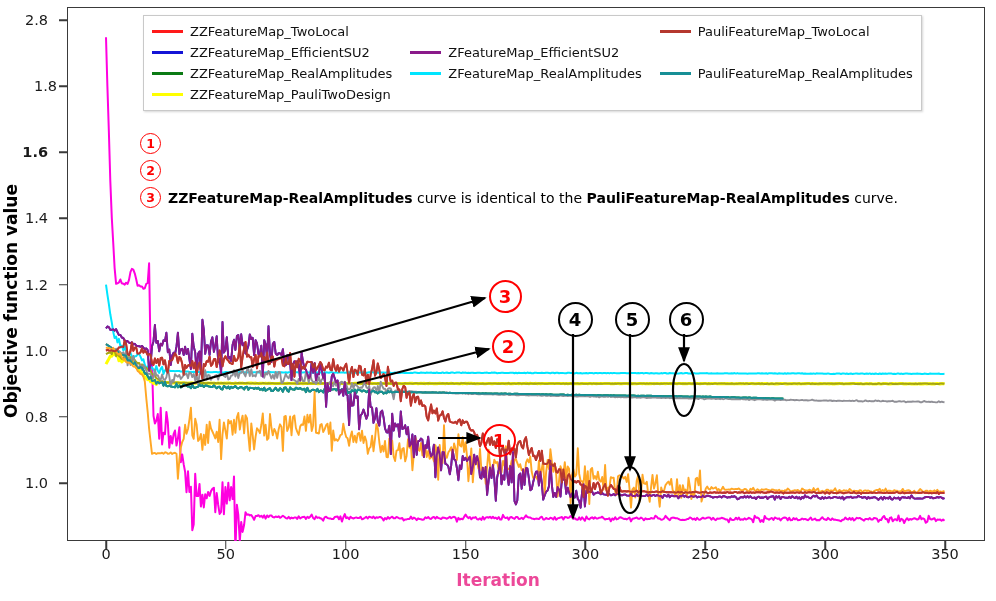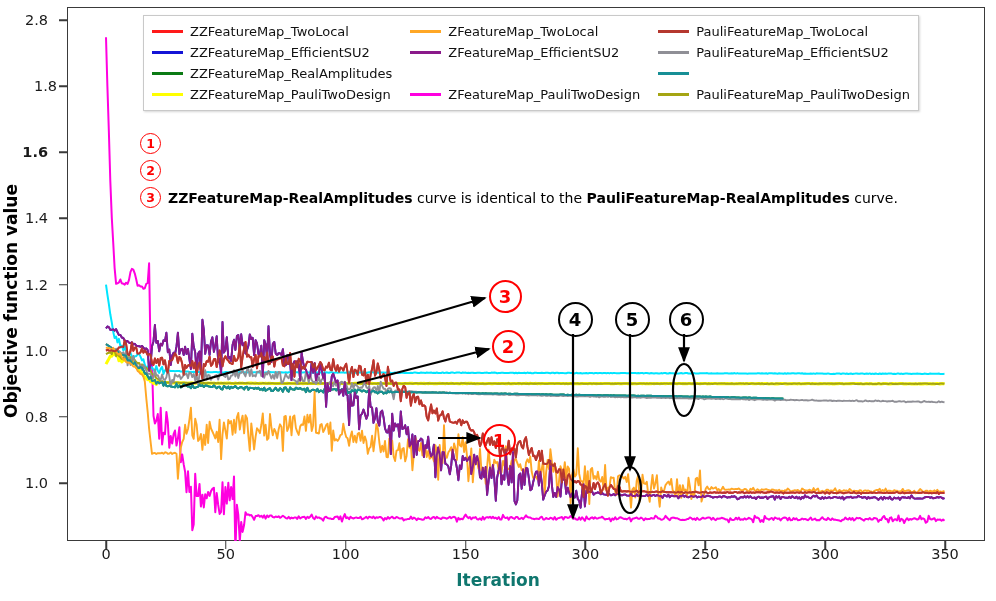--- a/index.html
+++ b/index.html
@@ -9,21 +9,21 @@
   
   #plot-frame{position:absolute;left:67px;top:7px;width:918px;height:534px;border:1.5px solid #3a3a3a;box-sizing:border-box;background:#fff;}
   #svg-curves{position:absolute;left:67px;top:7px;width:918px;height:534px;}
 
   .ytick-label{position:absolute;right:0;transform:translateY(-50%);font-size:14.5px;color:#1a1a1a;font-family:"DejaVu Sans",sans-serif;text-align:right;width:40px;}
   .ytick-mark{position:absolute;left:59px;width:8px;height:1.5px;background:#3a3a3a;transform:translateY(-50%);}
   .xtick-label{position:absolute;top:546px;transform:translateX(-50%);font-size:14.5px;color:#1a1a1a;}
   .xtick-mark{position:absolute;top:541px;width:1.5px;height:8px;background:#3a3a3a;transform:translateX(-50%);}
 
   #ylabel{position:absolute;left:-2px;top:50%;transform:translateY(-50%) rotate(-90deg);transform-origin:center;font-size:17px;font-weight:bold;color:#000;white-space:nowrap;width:270px;text-align:center;margin-left:-122px;}
-  #xlabel{position:absolute;left:0;top:570px;width:996px;text-align:center;font-size:17px;font-weight:bold;color:#0f766e;}
+  #xlabel{position:absolute;left:0;top:570px;width:996px;text-align:center;font-size:17px;font-weight:bold;color:#ec4899;}
 
   
   #legend{position:absolute;left:143px;top:9px;background:#fff;border:1px solid #c9c9c9;box-shadow:1px 1px 2px rgba(0,0,0,.16);
           padding:5px 8px 6px 8px;display:grid;grid-template-columns:auto auto auto;column-gap:18px;row-gap:1px;margin-top:6px;}
   .legend-item{display:flex;align-items:center;gap:7px;height:20px;}
   .legend-swatch{width:31px;height:0;border-top-width:3px;border-top-style:solid;flex:0 0 auto;}
   .legend-text{font-size:13px;color:#111;white-space:nowrap;font-family:"DejaVu Sans",sans-serif;}
 
   
   #notes{position:absolute;left:140px;top:133px;display:flex;flex-direction:column;gap:6px;}
@@ -99,58 +99,47 @@
       <path d="M39.0,343.6L40.4,342.9L41.9,343.5L43.3,343.6L44.8,343.3L46.2,344.0L47.6,344.1L49.1,343.8L50.5,342.6L51.9,340.4L53.4,340.2L54.8,339.6L56.3,340.2L57.7,333.5L59.1,337.0L60.6,347.2L62.0,348.4L63.5,344.1L64.9,335.5L66.3,343.9L67.8,340.7L69.2,340.5L70.6,346.9L72.1,346.6L73.5,345.3L75.0,341.3L76.4,345.7L77.8,343.4L79.3,345.3L80.7,348.0L82.1,347.0L83.6,348.0L85.0,356.4L86.5,357.9L87.9,351.4L89.3,356.1L90.8,352.1L92.2,358.6L93.7,351.0L95.1,350.8L96.5,357.2L98.0,353.3L99.4,363.2L100.8,365.7L102.3,353.9L103.7,353.8L105.2,352.9L106.6,349.2L108.0,346.2L109.5,349.1L110.9,355.9L112.4,350.0L113.8,351.5L115.2,356.7L116.7,367.9L118.1,357.9L119.5,360.8L121.0,358.5L122.4,358.0L123.9,359.0L125.3,354.0L126.7,361.4L128.2,355.5L129.6,368.4L131.1,358.7L132.5,355.4L133.9,363.1L135.4,371.6L136.8,357.0L138.2,359.0L139.7,354.1L141.1,354.7L142.6,349.6L144.0,358.9L145.4,357.1L146.9,352.2L148.3,351.9L149.7,360.1L151.2,353.1L152.6,343.4L154.1,349.9L155.5,359.3L156.9,352.2L158.4,349.3L159.8,352.0L161.3,353.6L162.7,355.8L164.1,356.4L165.6,357.0L167.0,348.9L168.4,354.0L169.9,353.3L171.3,350.1L172.8,337.8L174.2,360.2L175.6,350.2L177.1,341.4L178.5,334.9L180.0,349.6L181.4,347.7L182.8,350.2L184.3,350.1L185.7,359.8L187.1,352.0L188.6,348.0L190.0,361.3L191.5,348.9L192.9,349.4L194.3,346.0L195.8,352.9L197.2,350.0L198.6,355.1L200.1,345.4L201.5,357.3L203.0,356.6L204.4,349.7L205.8,349.4L207.3,359.6L208.7,352.3L210.2,352.6L211.6,352.1L213.0,351.2L214.5,350.9L215.9,358.5L217.3,359.3L218.8,351.2L220.2,356.7L221.7,357.0L223.1,346.0L224.5,362.1L226.0,357.0L227.4,369.7L228.9,354.1L230.3,360.3L231.7,351.8L233.2,354.6L234.6,361.9L236.0,359.8L237.5,362.0L238.9,357.9L240.4,354.6L241.8,354.9L243.2,355.1L244.7,355.2L246.1,360.5L247.6,356.5L249.0,362.9L250.4,361.0L251.9,358.1L253.3,355.0L254.7,357.2L256.2,362.4L257.6,363.5L259.1,359.6L260.5,360.5L261.9,355.7L263.4,362.6L264.8,363.3L266.2,352.2L267.7,360.8L269.1,363.8L270.6,358.1L272.0,364.9L273.4,360.5L274.9,361.1L276.3,363.6L277.8,359.4L279.2,356.7L280.6,365.4L282.1,375.8L283.5,364.8L284.9,360.0L286.4,370.0L287.8,362.6L289.3,363.7L290.7,367.8L292.1,358.8L293.6,359.3L295.0,367.6L296.5,368.4L297.9,361.9L299.3,376.1L300.8,367.6L302.2,377.4L303.6,367.6L305.1,361.8L306.5,353.3L308.0,368.6L309.4,365.4L310.8,356.4L312.3,362.8L313.7,371.1L315.2,369.1L316.6,366.7L318.0,370.6L319.5,379.0L320.9,359.8L322.3,367.8L323.8,374.8L325.2,373.6L326.7,379.0L328.1,375.6L329.5,375.8L331.0,382.8L332.4,382.5L333.8,394.2L335.3,382.0L336.7,378.7L338.2,380.1L339.6,390.8L341.0,386.3L342.5,385.2L343.9,398.7L345.4,389.8L346.8,386.9L348.2,395.3L349.7,389.9L351.1,389.6L352.5,397.4L354.0,393.5L355.4,399.1L356.9,398.2L358.3,399.5L359.7,409.8L361.2,413.4L362.6,405.1L364.1,397.5L365.5,406.3L366.9,403.5L368.4,406.4L369.8,401.4L371.2,413.6L372.7,408.5L374.1,407.8L375.6,404.3L377.0,411.0L378.4,414.5L379.9,408.6L381.3,407.0L382.8,414.5L384.2,415.1L385.6,415.6L387.1,415.7L388.5,414.8L389.9,416.7L391.4,413.2L392.8,412.4L394.3,418.3L395.7,413.3L397.1,416.1L398.6,414.6L400.0,414.7L401.4,417.9L402.9,422.1L404.3,423.5L405.8,423.1L407.2,425.3L408.6,430.1L410.1,427.7L411.5,432.2L413.0,439.4L414.4,435.6L415.8,426.4L417.3,435.1L418.7,438.5L420.1,434.2L421.6,431.0L423.0,437.9L424.5,430.1L425.9,438.0L427.3,434.3L428.8,441.1L430.2,432.2L431.7,434.4L433.1,451.2L434.5,443.0L436.0,439.5L437.4,446.0L438.8,442.6L440.3,443.6L441.7,433.7L443.2,447.2L444.6,441.4L446.0,443.4L447.5,441.6L448.9,450.5L450.3,438.2L451.8,434.8L453.2,434.0L454.7,439.6L456.1,441.5L457.5,433.2L459.0,430.2L460.4,439.7L461.9,448.0L463.3,443.7L464.7,441.0L466.2,449.2L467.6,448.7L469.0,453.1L470.5,448.4L471.9,444.0L473.4,454.1L474.8,443.7L476.2,456.9L477.7,456.7L479.1,457.1L480.6,456.5L482.0,453.0L483.4,457.6L484.9,457.3L486.3,459.1L487.7,456.6L489.2,465.0L490.6,465.5L492.1,462.2L493.5,462.4L494.9,475.5L496.4,462.4L497.8,472.0L499.3,478.3L500.7,468.9L502.1,467.0L503.6,471.8L505.0,473.3L506.4,475.5L507.9,474.1L509.3,475.5L510.8,474.0L512.2,474.5L513.6,477.5L515.1,477.6L516.5,490.0L517.9,478.7L519.4,479.6L520.8,485.8L522.3,473.9L523.7,485.2L525.1,482.5L526.6,476.0L528.0,482.0L529.5,476.8L530.9,475.4L532.3,478.2L533.8,486.4L535.2,483.3L536.6,479.9L538.1,476.9L539.5,482.9L541.0,488.7L542.4,480.7L543.8,477.9L545.3,479.8L546.7,482.0L548.2,482.1L549.6,486.1L551.0,478.9L552.5,480.1L553.9,484.3L555.3,484.5L556.8,484.3L558.2,484.2L559.7,484.5L561.1,484.2L562.5,484.4L564.0,484.8L565.4,484.7L566.9,484.6L568.3,484.5L569.7,483.5L571.2,485.5L572.6,484.3L574.0,484.4L575.5,484.4L576.9,484.2L578.4,484.6L579.8,484.7L581.2,485.6L582.7,485.0L584.1,485.1L585.5,484.8L587.0,485.2L588.4,484.6L589.9,484.4L591.3,485.3L592.7,485.0L594.2,485.1L595.6,484.1L597.1,484.9L598.5,485.0L599.9,485.3L601.4,485.3L602.8,485.2L604.2,485.3L605.7,485.4L607.1,485.2L608.6,485.7L610.0,485.4L611.4,484.7L612.9,485.6L614.3,484.7L615.8,485.6L617.2,486.0L618.6,485.0L620.1,485.7L621.5,485.6L622.9,485.3L624.4,485.6L625.8,484.9L627.3,485.4L628.7,484.5L630.1,485.2L631.6,485.5L633.0,485.7L634.5,485.3L635.9,485.0L637.3,485.6L638.8,484.6L640.2,485.9L641.6,486.2L643.1,485.4L644.5,485.7L646.0,485.6L647.4,485.1L648.8,485.7L650.3,485.4L651.7,485.7L653.1,485.3L654.6,485.7L656.0,485.8L657.5,485.5L658.9,485.7L660.3,485.0L661.8,485.7L663.2,485.5L664.7,485.8L666.1,485.8L667.5,485.0L669.0,485.0L670.4,485.8L671.8,485.3L673.3,485.6L674.7,485.0L676.2,485.2L677.6,486.3L679.0,485.5L680.5,485.4L681.9,485.8L683.4,485.2L684.8,485.8L686.2,485.4L687.7,485.8L689.1,485.2L690.5,485.2L692.0,485.1L693.4,485.5L694.9,484.9L696.3,485.6L697.7,485.8L699.2,485.8L700.6,485.1L702.0,485.3L703.5,484.5L704.9,484.6L706.4,485.3L707.8,485.7L709.2,485.5L710.7,485.4L712.1,485.8L713.6,485.1L715.0,485.5L716.4,486.5L717.9,485.3L719.3,485.8L720.7,485.8L722.2,485.8L723.6,485.5L725.1,485.5L726.5,485.4L727.9,485.9L729.4,485.4L730.8,485.4L732.3,485.9L733.7,485.1L735.1,485.7L736.6,485.9L738.0,485.2L739.4,485.8L740.9,485.3L742.3,485.2L743.8,485.4L745.2,485.5L746.6,484.8L748.1,485.4L749.5,486.1L751.0,485.6L752.4,486.0L753.8,485.9L755.3,485.3L756.7,485.3L758.1,486.6L759.6,485.3L761.0,485.6L762.5,486.6L763.9,485.2L765.3,485.4L766.8,486.0L768.2,485.9L769.6,486.4L771.1,485.7L772.5,485.4L774.0,485.4L775.4,486.0L776.8,486.4L778.3,485.7L779.7,485.6L781.2,485.4L782.6,485.4L784.0,486.1L785.5,486.0L786.9,484.7L788.3,486.1L789.8,486.4L791.2,485.5L792.7,485.8L794.1,486.8L795.5,485.6L797.0,486.1L798.4,485.9L799.9,486.1L801.3,486.1L802.7,485.5L804.2,485.5L805.6,486.0L807.0,485.4L808.5,485.9L809.9,485.9L811.4,485.4L812.8,485.5L814.2,485.6L815.7,485.9L817.1,486.1L818.6,485.8L820.0,485.3L821.4,486.0L822.9,485.7L824.3,486.1L825.7,485.8L827.2,485.8L828.6,485.4L830.1,484.9L831.5,485.8L832.9,486.2L834.4,485.9L835.8,485.2L837.2,486.2L838.7,486.0L840.1,485.8L841.6,485.8L843.0,485.5L844.4,485.7L845.9,485.6L847.3,485.5L848.8,485.6L850.2,485.9L851.6,486.0L853.1,485.7L854.5,485.9L855.9,485.0L857.4,485.7L858.8,485.8L860.3,485.8L861.7,486.2L863.1,485.9L864.6,486.2L866.0,486.1L867.5,485.8L868.9,486.2L870.3,484.9L871.8,486.9L873.2,485.7L874.6,485.9L876.1,486.0L877.5,485.6" fill="none" stroke="#b5382f" stroke-width="1.9" stroke-linejoin="round" stroke-linecap="butt"></path>
     </svg>
 
   <div id="xlabel">Iteration</div>
 
   <div id="legend">
       <div class="legend-item" style="grid-area: 1 / 1;">
         <span class="legend-swatch" style="border-top-color: rgb(255, 26, 26);"></span>
         <span class="legend-text">ZZFeatureMap_TwoLocal</span>
       </div>
-      <div class="legend-item" style="grid-area: 1 / 2;">
-        <span class="legend-swatch" style="border-top-color: rgb(255, 167, 38);"></span>
-        <span class="legend-text">ZFeatureMap_TwoLocal</span>
-      </div>
       <div class="legend-item" style="grid-area: 1 / 3;">
         <span class="legend-swatch" style="border-top-color: rgb(181, 56, 47);"></span>
         <span class="legend-text">PauliFeatureMap_TwoLocal</span>
       </div>
       <div class="legend-item" style="grid-area: 2 / 1;">
         <span class="legend-swatch" style="border-top-color: rgb(20, 20, 214);"></span>
         <span class="legend-text">ZZFeatureMap_EfficientSU2</span>
       </div>
       <div class="legend-item" style="grid-area: 2 / 2;">
         <span class="legend-swatch" style="border-top-color: rgb(138, 26, 138);"></span>
         <span class="legend-text">ZFeatureMap_EfficientSU2</span>
       </div>
-      <div class="legend-item" style="grid-area: 2 / 3;">
-        <span class="legend-swatch" style="border-top-color: rgb(143, 143, 150);"></span>
-        <span class="legend-text">PauliFeatureMap_EfficientSU2</span>
-      </div>
       <div class="legend-item" style="grid-area: 3 / 1;">
         <span class="legend-swatch" style="border-top-color: rgb(11, 122, 20);"></span>
         <span class="legend-text">ZZFeatureMap_RealAmplitudes</span>
       </div>
+      <div class="legend-item" style="grid-area: 3 / 2;">
+        <span class="legend-swatch" style="border-top-color: rgb(0, 229, 255);"></span>
+        <span class="legend-text">ZFeatureMap_RealAmplitudes</span>
+      </div>
       <div class="legend-item" style="grid-area: 3 / 3;">
         <span class="legend-swatch" style="border-top-color: rgb(23, 143, 150);"></span>
+        <span class="legend-text">PauliFeatureMap_RealAmplitudes</span>
       </div>
       <div class="legend-item" style="grid-area: 4 / 1;">
         <span class="legend-swatch" style="border-top-color: rgb(255, 255, 0);"></span>
         <span class="legend-text">ZZFeatureMap_PauliTwoDesign</span>
-      </div>
-      <div class="legend-item" style="grid-area: 4 / 2;">
-        <span class="legend-swatch" style="border-top-color: rgb(255, 0, 224);"></span>
-        <span class="legend-text">ZFeatureMap_PauliTwoDesign</span>
-      </div>
-      <div class="legend-item" style="grid-area: 4 / 3;">
-        <span class="legend-swatch" style="border-top-color: rgb(165, 165, 19);"></span>
-        <span class="legend-text">PauliFeatureMap_PauliTwoDesign</span>
       </div>
     </div>
 
   <div id="notes">
       <div class="note-row">
         <span class="note-badge">1</span>
       </div>
       <div class="note-row">
         <span class="note-badge">2</span>
       </div>

